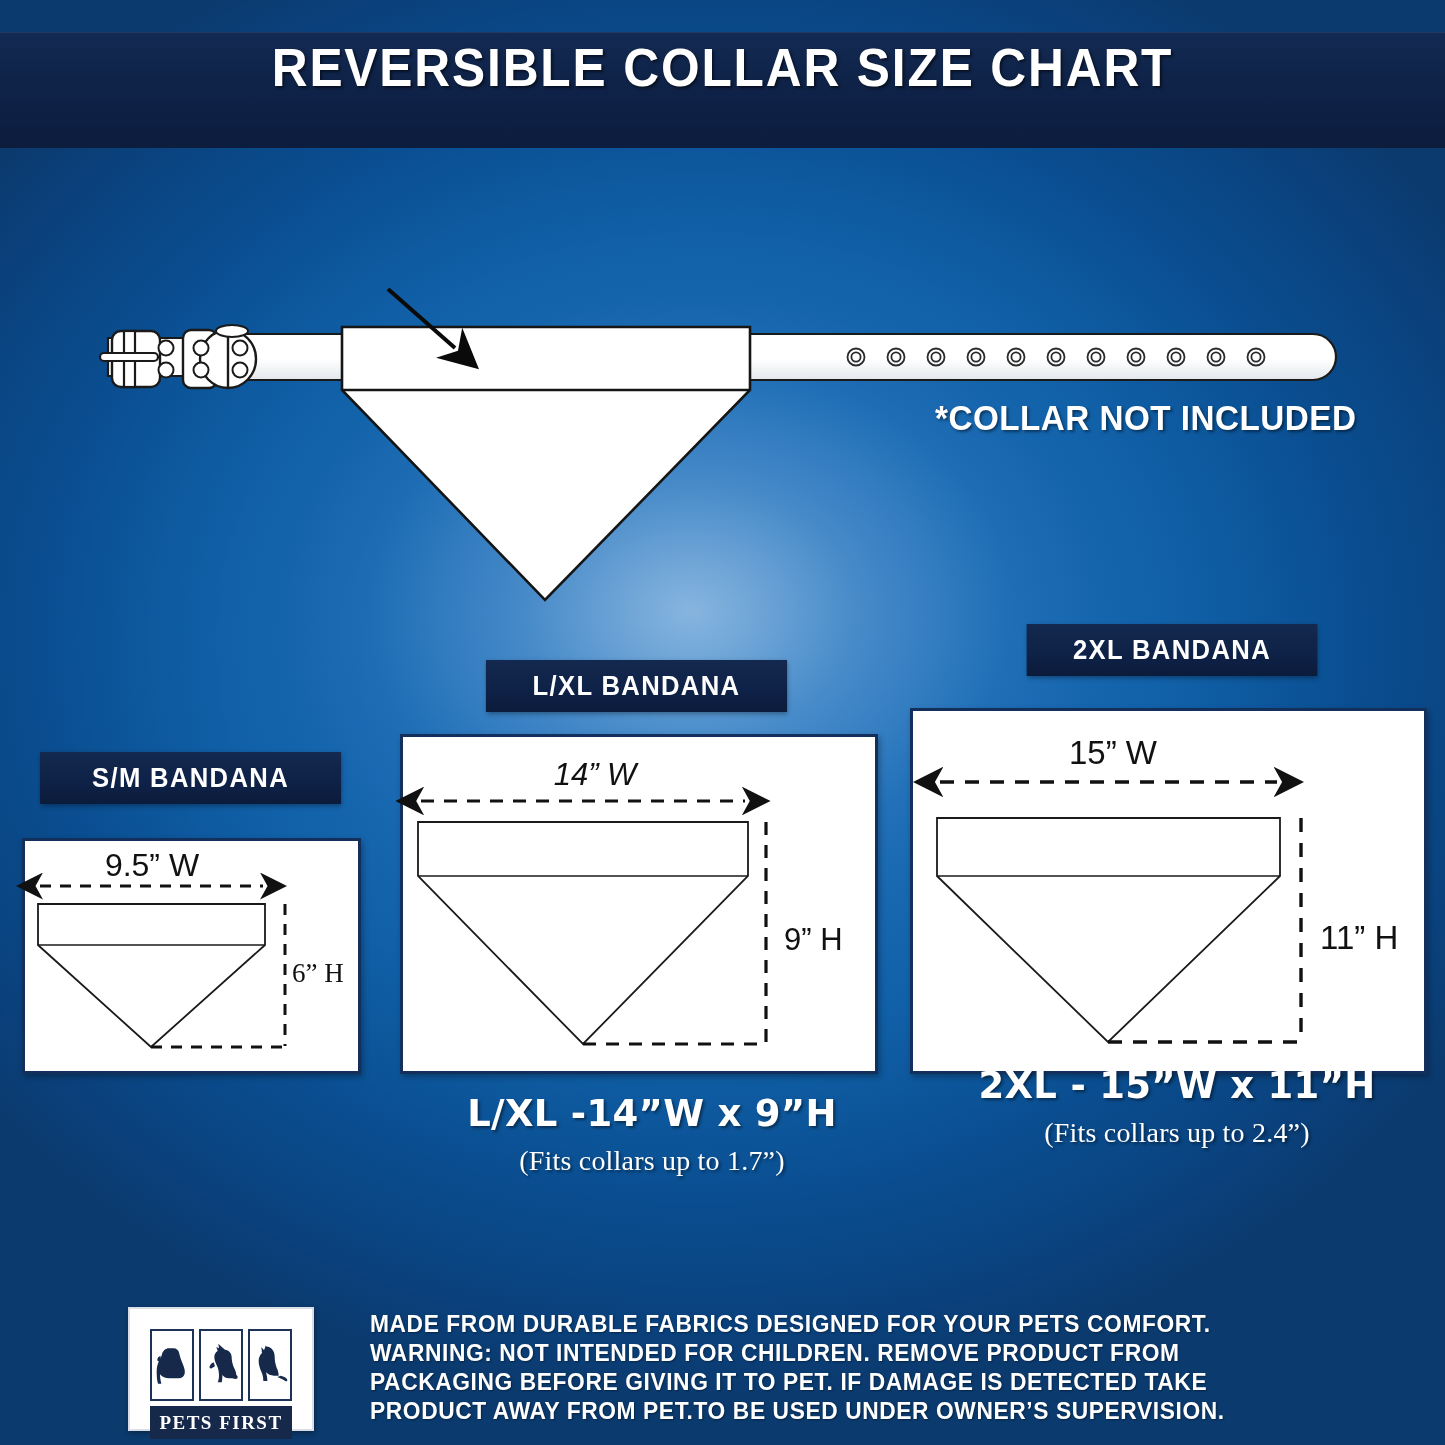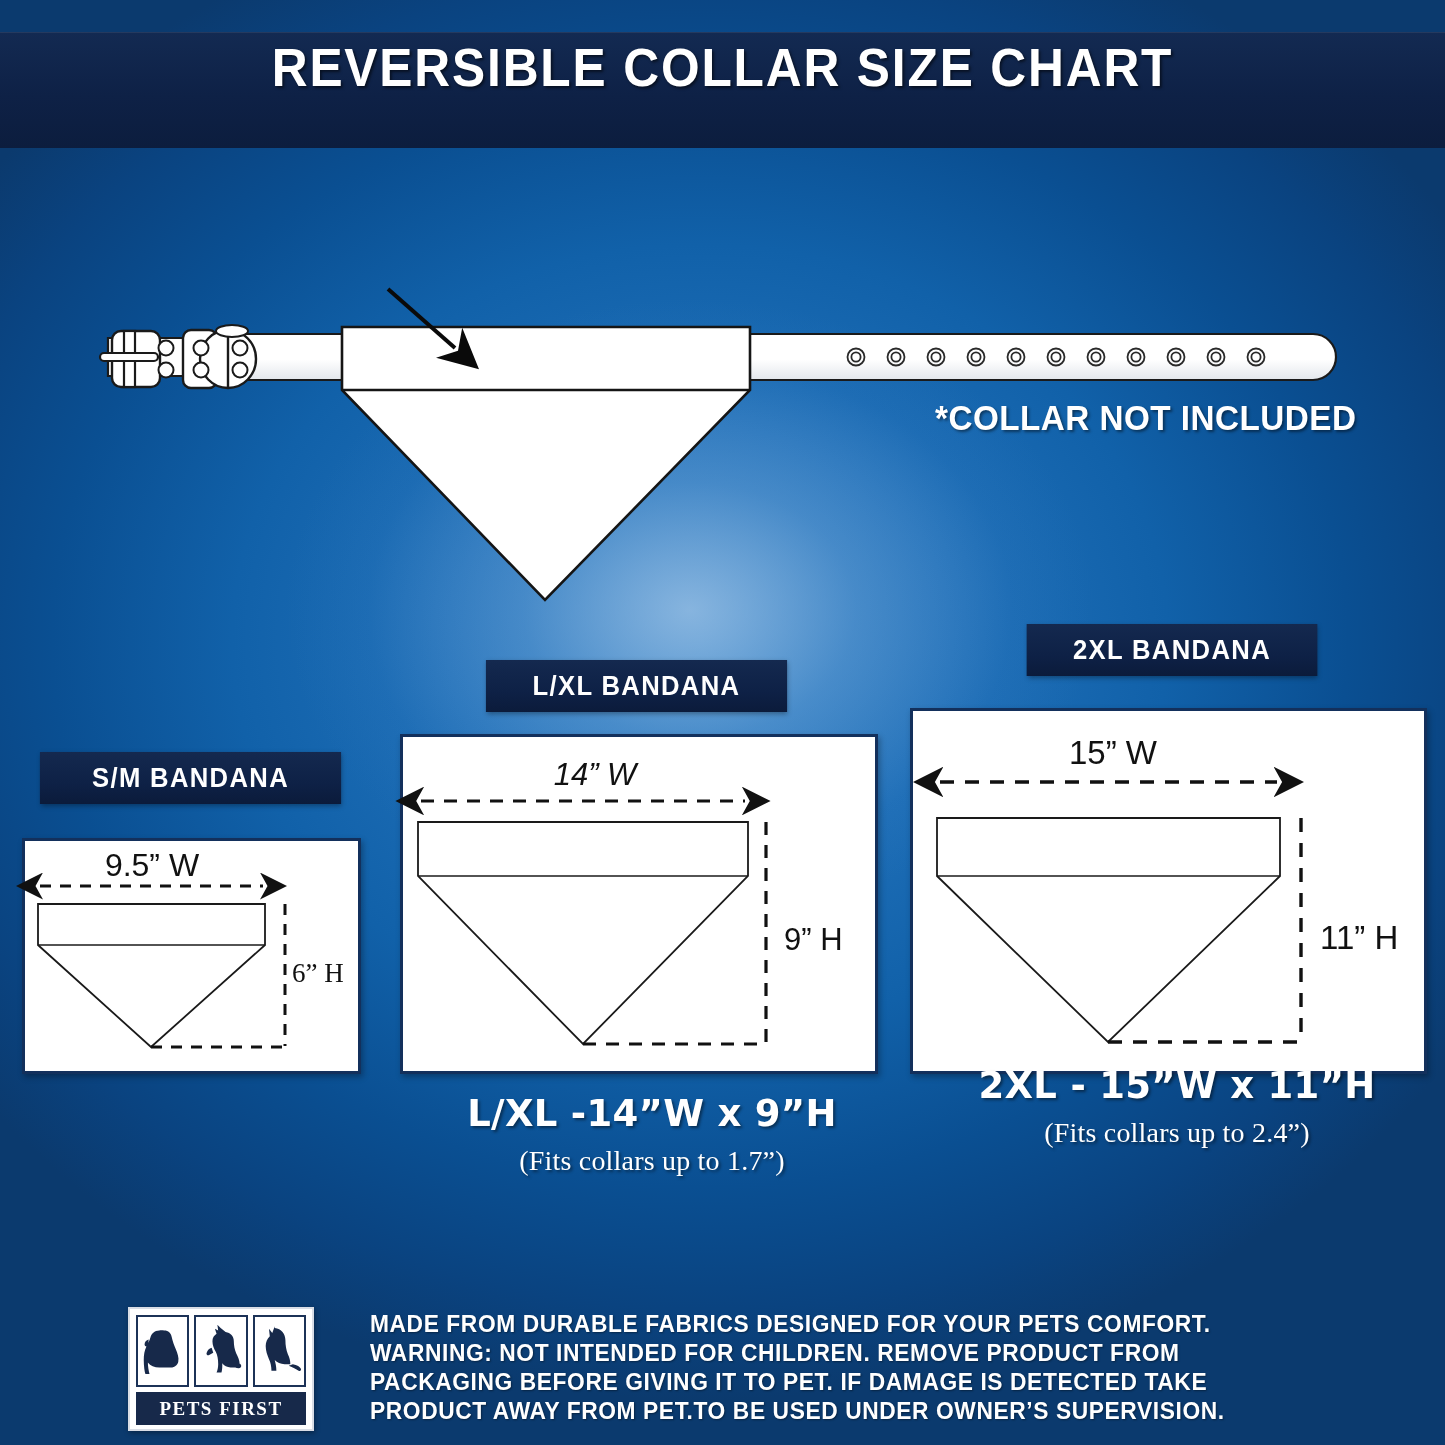--- a/index.html
+++ b/index.html
@@ -75,21 +75,21 @@
     position:absolute;left:370px;top:1310px;width:985px;
     color:#ffffff;font-size:23.5px;line-height:29px;font-weight:bold;
     letter-spacing:0.6px;transform:scaleX(0.97);transform-origin:left top;
     text-shadow:1px 1px 2px rgba(0,0,0,0.4);
   }
   .footer-text div{white-space:nowrap;}
   .logo{
     position:absolute;left:128px;top:1307px;width:186px;height:124px;
     background:#ffffff;border:2px solid #d8dde6;
     box-shadow:1px 2px 5px rgba(0,0,0,0.35);
-    box-sizing:border-box;padding:6px;
+    box-sizing:border-box;padding:20px;
   }
   .logo-panels{display:flex;gap:5px;height:72px;}
   .logo-panel{flex:1;border:2px solid #1c3257;background:#ffffff;position:relative;overflow:hidden;}
   .logo-banner{
     margin-top:5px;height:33px;background:#17294a;
     display:flex;align-items:center;justify-content:center;
     color:#ffffff;font-size:19px;font-weight:bold;letter-spacing:1.5px;
     font-family:"Liberation Serif", serif;
   }
 </style>

